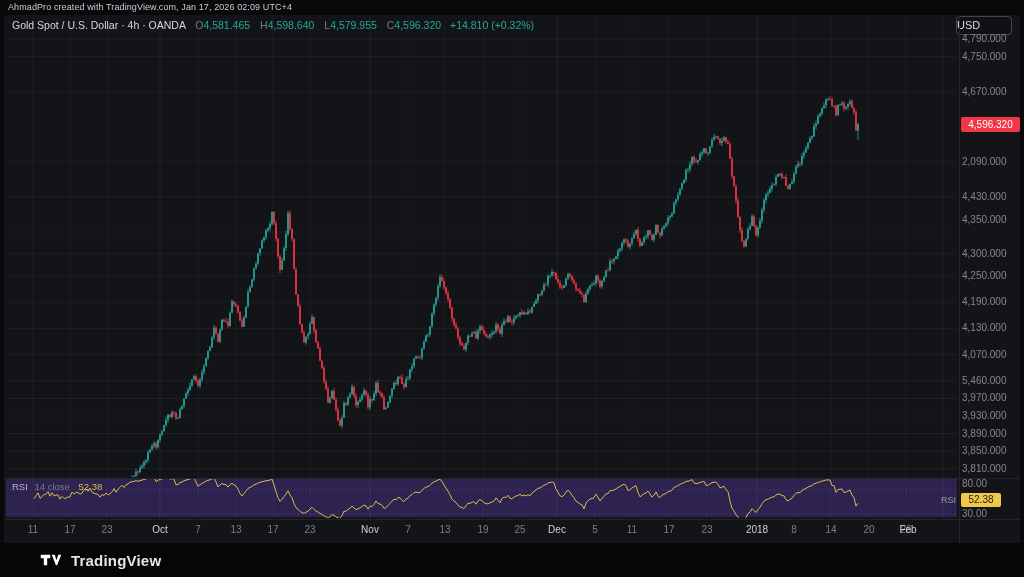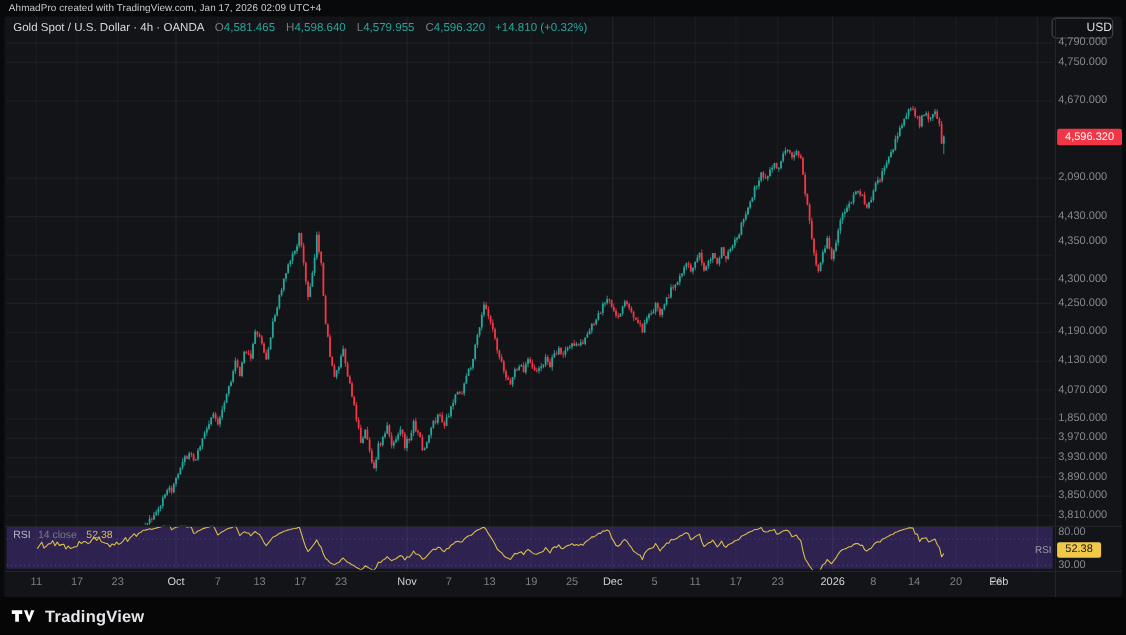--- a/index.html
+++ b/index.html
@@ -4,21 +4,21 @@
 <style>
   *{margin:0;padding:0;box-sizing:border-box;}
   html,body{background:#000;}
   .page{position:relative;width:1024px;height:577px;background:#08090a;overflow:hidden;
         font-family:"Liberation Sans",sans-serif;-webkit-font-smoothing:antialiased;}
   .chart-bg{position:absolute;left:4px;top:15px;width:1016px;height:528px;background:#131418;border-radius:3px;}
   #chart-svg{position:absolute;left:0;top:0;}
   .creator{position:absolute;left:8px;top:2px;font-size:9px;color:#c9cbd0;letter-spacing:.1px;}
   .usd-btn{position:absolute;left:956px;top:16px;width:56px;height:19px;background:#101114;
            border:1px solid #42464f;border-radius:4px;color:#dcdde0;font-size:11px;line-height:17px;
-           text-align:right;font-family:"Liberation Sans",sans-serif;}
+           text-align:left;font-family:"Liberation Sans",sans-serif;}
   .legend{position:absolute;left:12px;top:19px;font-size:10.5px;white-space:nowrap;}
   .legend .sym{color:#d6d8dd;}
   .legend .ol{margin-left:7px;color:#787b86;}
   .legend .ov{margin-left:0;color:#26a69a;}
   .legend .chg{margin-left:6px;color:#26a69a;}
   #price-axis{position:absolute;left:962px;top:0;width:60px;height:519px;}
   .ptick{position:absolute;left:0;font-size:10px;color:#84878e;}
   .vsep{position:absolute;left:959px;top:15px;width:1px;height:528px;background:#23252c;}
   .hsep1{position:absolute;left:4px;top:478px;width:1016px;height:1px;background:#23252c;}
   .hsep2{position:absolute;left:4px;top:519px;width:1016px;height:1px;background:#23252c;}
@@ -30,21 +30,21 @@
   .rsi-legend .rval{margin-left:6px;color:#d8bd4a;}
   .rsi-80{position:absolute;left:962px;top:478px;font-size:10px;color:#84878e;}
   .rsi-30{position:absolute;left:962px;top:508px;font-size:10px;color:#84878e;}
   .rsi-tag{position:absolute;left:928px;top:495px;width:28px;text-align:right;font-size:9px;color:#9b9da3;}
   .rsi-badge{position:absolute;left:961px;top:493px;width:40px;height:14px;background:#f0c94b;
              color:#1b1b1b;font-size:10px;line-height:14px;text-align:center;border-radius:2px;}
   #time-axis{position:absolute;left:0;top:520px;width:820px;height:23px;}
   .ttick{position:absolute;top:4px;width:32px;text-align:center;font-size:10px;color:#7c7f87;}
   .ttick.major{color:#cfd1d6;}
   .footer{position:absolute;left:0;top:543px;width:1024px;height:34px;background:#060607;
-          display:flex;align-items:center;padding-left:10px;gap:9px;}
+          display:flex;align-items:center;padding-left:40px;gap:9px;}
   .brand{font-size:15px;font-weight:bold;color:#e4e5e8;letter-spacing:.2px;}
 </style>
 </head>
 <body>
 
 <div class="page">
   <div class="chart-bg"></div>
 
   <svg id="chart-svg" width="1024" height="577" viewBox="0 0 1024 577">
       <defs>
@@ -982,21 +982,21 @@
       <div class="ptick" style="top: 51px;">4,750.000</div>
       <div class="ptick" style="top: 86px;">4,670.000</div>
       <div class="ptick" style="top: 156px;">2,090.000</div>
       <div class="ptick" style="top: 191px;">4,430.000</div>
       <div class="ptick" style="top: 214px;">4,350.000</div>
       <div class="ptick" style="top: 248px;">4,300.000</div>
       <div class="ptick" style="top: 270px;">4,250.000</div>
       <div class="ptick" style="top: 296px;">4,190.000</div>
       <div class="ptick" style="top: 322px;">4,130.000</div>
       <div class="ptick" style="top: 349px;">4,070.000</div>
-      <div class="ptick" style="top: 375px;">1,850.000</div>
+      <div class="ptick" style="top: 375px;">5,460.000</div>
       <div class="ptick" style="top: 392px;">3,970.000</div>
       <div class="ptick" style="top: 410px;">3,930.000</div>
       <div class="ptick" style="top: 428px;">3,890.000</div>
       <div class="ptick" style="top: 445px;">3,850.000</div>
       <div class="ptick" style="top: 463px;">3,810.000</div>
     </div>
   <div class="price-badge">4,596.320</div>
 
   <div class="rsi-legend">
     <span class="rname">RSI</span>
@@ -1020,21 +1020,21 @@
       <div class="ttick major" style="left: 354px;">Nov</div>
       <div class="ttick" style="left: 392px;">7</div>
       <div class="ttick" style="left: 429px;">13</div>
       <div class="ttick" style="left: 467px;">19</div>
       <div class="ttick" style="left: 504px;">25</div>
       <div class="ttick major" style="left: 541px;">Dec</div>
       <div class="ttick" style="left: 579px;">5</div>
       <div class="ttick" style="left: 616px;">11</div>
       <div class="ttick" style="left: 653px;">17</div>
       <div class="ttick" style="left: 691px;">23</div>
-      <div class="ttick major" style="left: 741px;">2026</div>
+      <div class="ttick major" style="left: 741px;">2018</div>
       <div class="ttick" style="left: 778px;">8</div>
       <div class="ttick" style="left: 815px;">14</div>
       <div class="ttick" style="left: 853px;">20</div>
       <div class="ttick" style="left: 890px;">26</div>
       <div class="ttick major" style="left: 892px;">Feb</div>
     </div>
 
   <div class="footer">
     <span style="display:inline-flex;">
       <svg width="22" height="18" viewBox="0 0 30 20">

